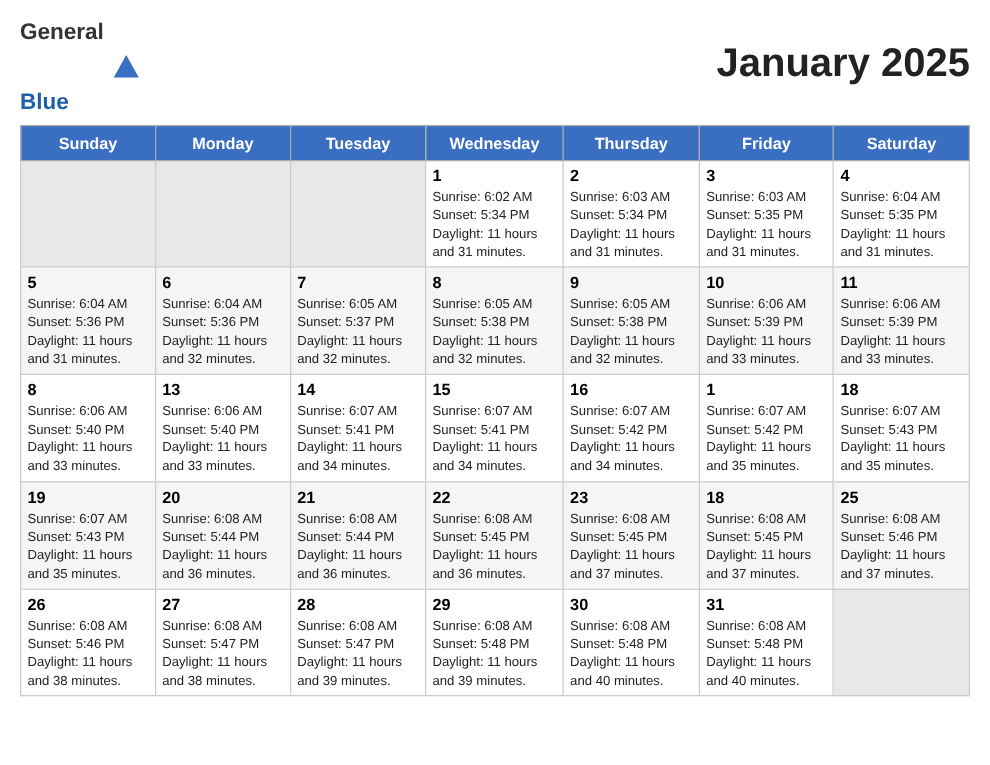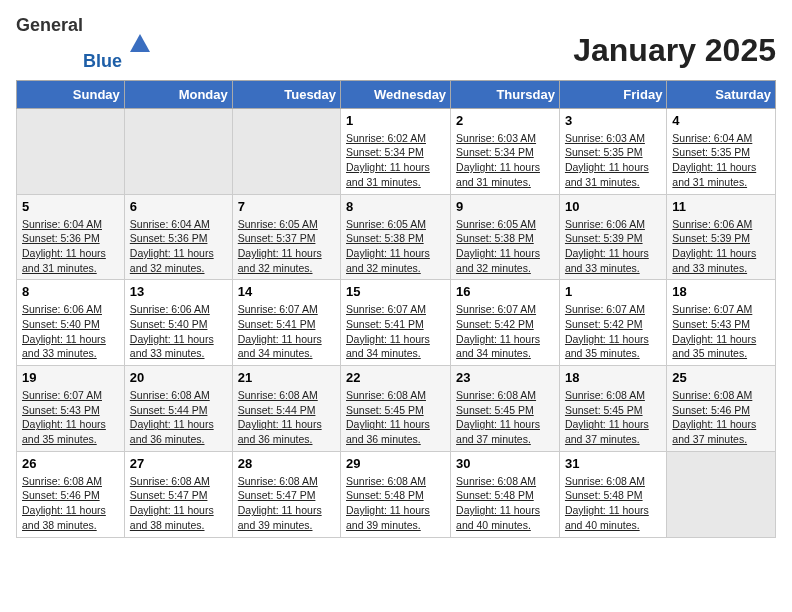--- a/index.html
+++ b/index.html
@@ -15,20 +15,21 @@
       justify-content: space-between;
       align-items: flex-start;
       margin-bottom: 8px;
     }
     .logo {
       display: flex;
       align-items: center;
     }
     .logo-text {
       display: flex;
+      flex-direction: column;
       line-height: 1.1;
     }
     .logo-general {
       font-size: 18px;
       font-weight: bold;
       color: #333;
     }
     .logo-blue {
       font-size: 18px;
       font-weight: bold;
@@ -55,21 +56,21 @@
     }
     table {
       width: 100%;
       border-collapse: collapse;
       font-size: 11px;
     }
     thead tr th {
       background: #3a6ec0;
       color: #fff;
       padding: 6px 4px;
-      text-align: right;
+      text-align: center;
       font-size: 13px;
       font-weight: bold;
       border: 1px solid #aaa;
     }
     tbody tr td {
       border: 1px solid #ccc;
       padding: 4px 5px;
       vertical-align: top;
       width: 113px;
       min-height: 80px;
@@ -81,21 +82,20 @@
     .day-number {
       font-weight: bold;
       font-size: 13px;
       margin-bottom: 3px;
       display: block;
     }
     .day-info {
       font-size: 10.5px;
       color: #222;
       line-height: 1.4;
-      text-decoration: underline;
     }
     .empty-cell {
       background: #e8e8e8 !important;
     }
   </style>
 </head>
 <body>
 
 <div class="header">
   <div class="logo">

